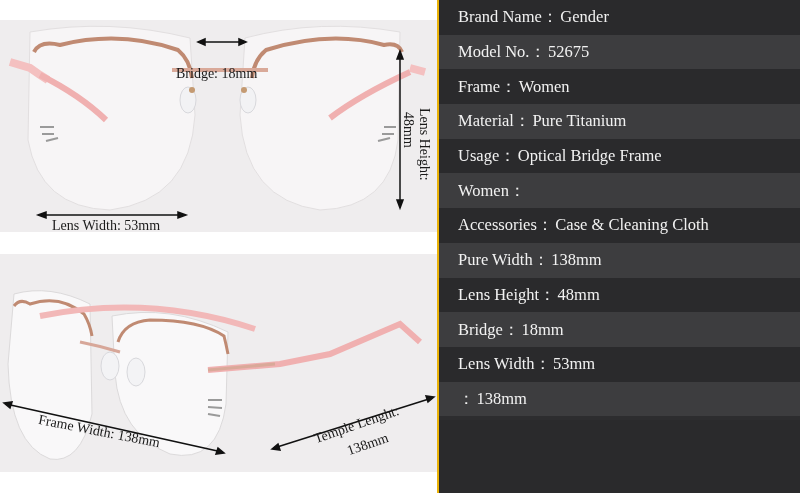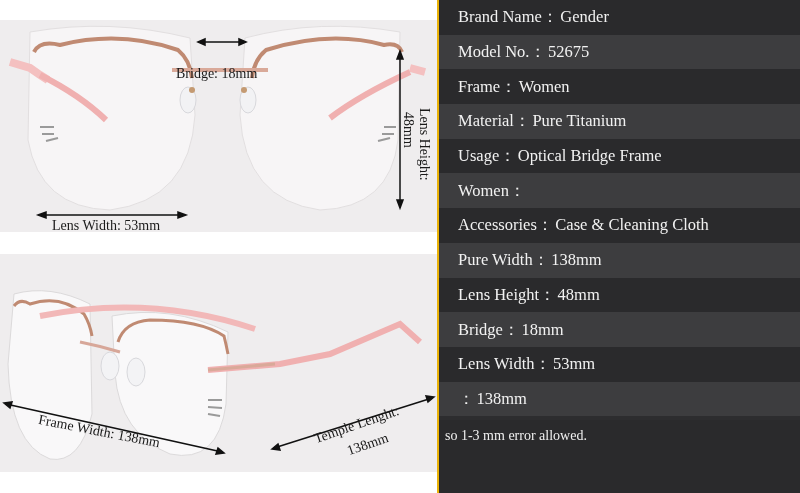--- a/index.html
+++ b/index.html
@@ -167,15 +167,14 @@
   <div class="row dark">
       <span>Lens Width</span>
       <span class="sep">：</span>
       <span>53mm</span>
     </div>
   <div class="row light">
       <span class="sep">：</span>
       <span>138mm</span>
     </div>
   <div class="note">
-    <div>so 1-3 mm error allowed.</div>
   </div>
 </div>
 
 </body></html>

